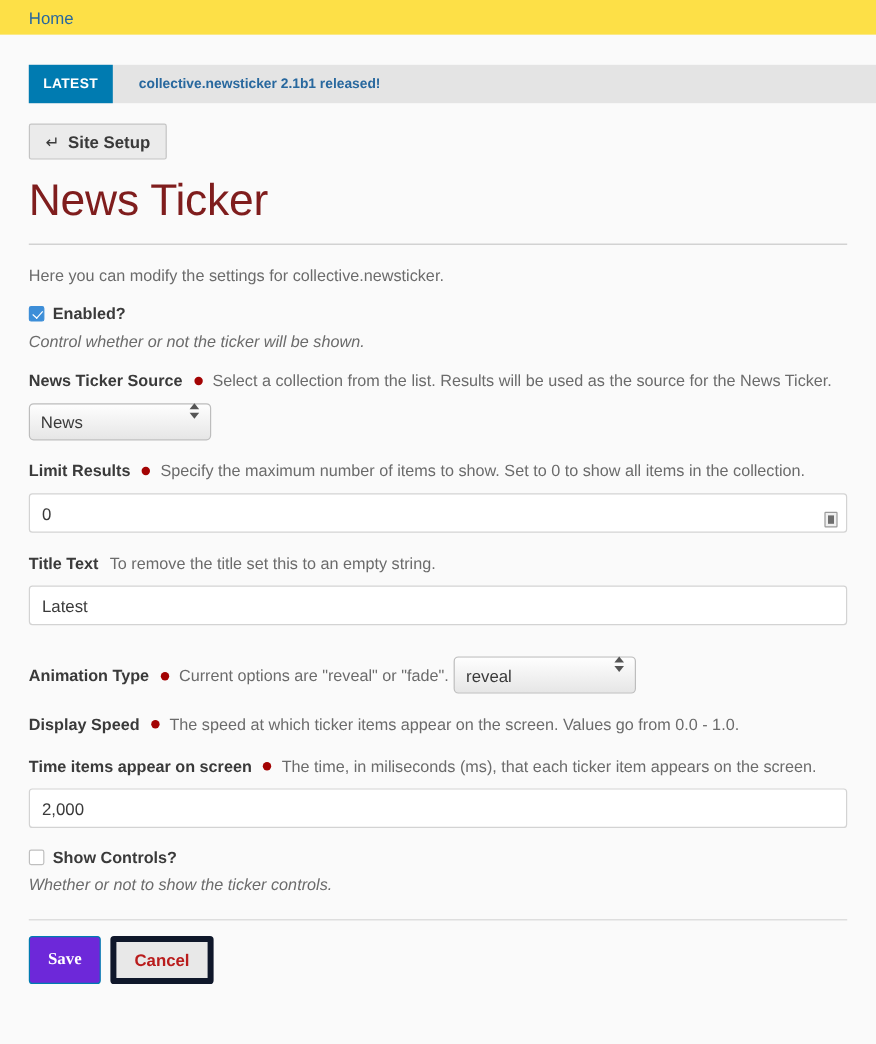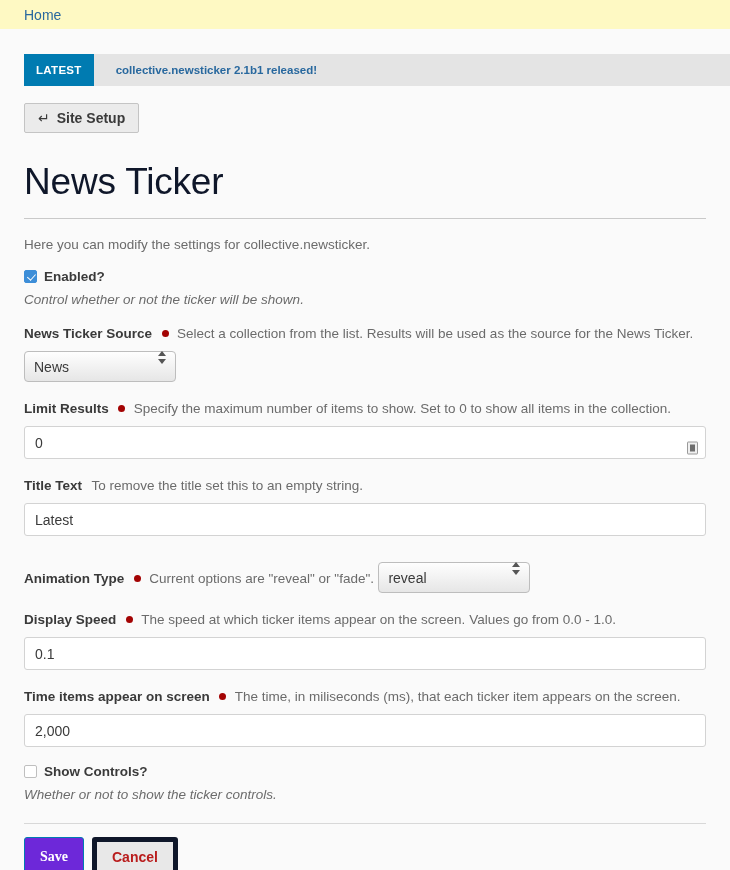--- a/index.html
+++ b/index.html
@@ -8,21 +8,21 @@
     width: 730px; height: 870px;
     background: #fafafa;
     font-family: "Liberation Sans", sans-serif;
     color: #3a3a3a;
     overflow: hidden;
   }
 
   
   .breadcrumb-bar {
     height: 29px;
-    background: #fef9c3;
+    background: #fde047;
     display: flex;
     align-items: center;
     padding-left: 24px;
   }
   .breadcrumb-link {
     font-size: 14px;
     color: #28689e;
     text-decoration: none;
     line-height: 1;
   }
@@ -71,22 +71,22 @@
     font-weight: bold;
     color: #3a3a3a;
     cursor: pointer;
     line-height: 1;
   }
   .ret-icon { font-size: 14px; font-weight: normal; }
 
   h1.page-title {
     font-size: 37px;
     font-weight: normal;
-    color: #0f172a;
-    margin: 28px 0 0 0;
+    color: #7f1d1d;
+    margin: 13px 0 0 0;
     line-height: 1.12;
     letter-spacing: -.2px;
   }
   .title-rule {
     border: 0;
     border-top: 1px solid #c9c9c9;
     margin: 16px 0 0 0;
   }
 
   .lead {
@@ -337,21 +337,20 @@
         <i class="up"></i>
           <i class="down"></i>
       </span>
     </div>
   </div>
 
   <div class="field">
     <span class="field-label">Display Speed</span>
     <span class="req-dot"></span>
     <span class="field-hint">The speed at which ticker items appear on the screen. Values go from 0.0 - 1.0.</span>
-    <input class="text-input" type="text" value="0.1" style="">
   </div>
 
   <div class="field">
     <span class="field-label">Time items appear on screen</span>
     <span class="req-dot"></span>
     <span class="field-hint">The time, in miliseconds (ms), that each ticker item appears on the screen.</span>
     <input class="text-input" type="text" value="2,000" style="">
   </div>
 
   <div class="field">

